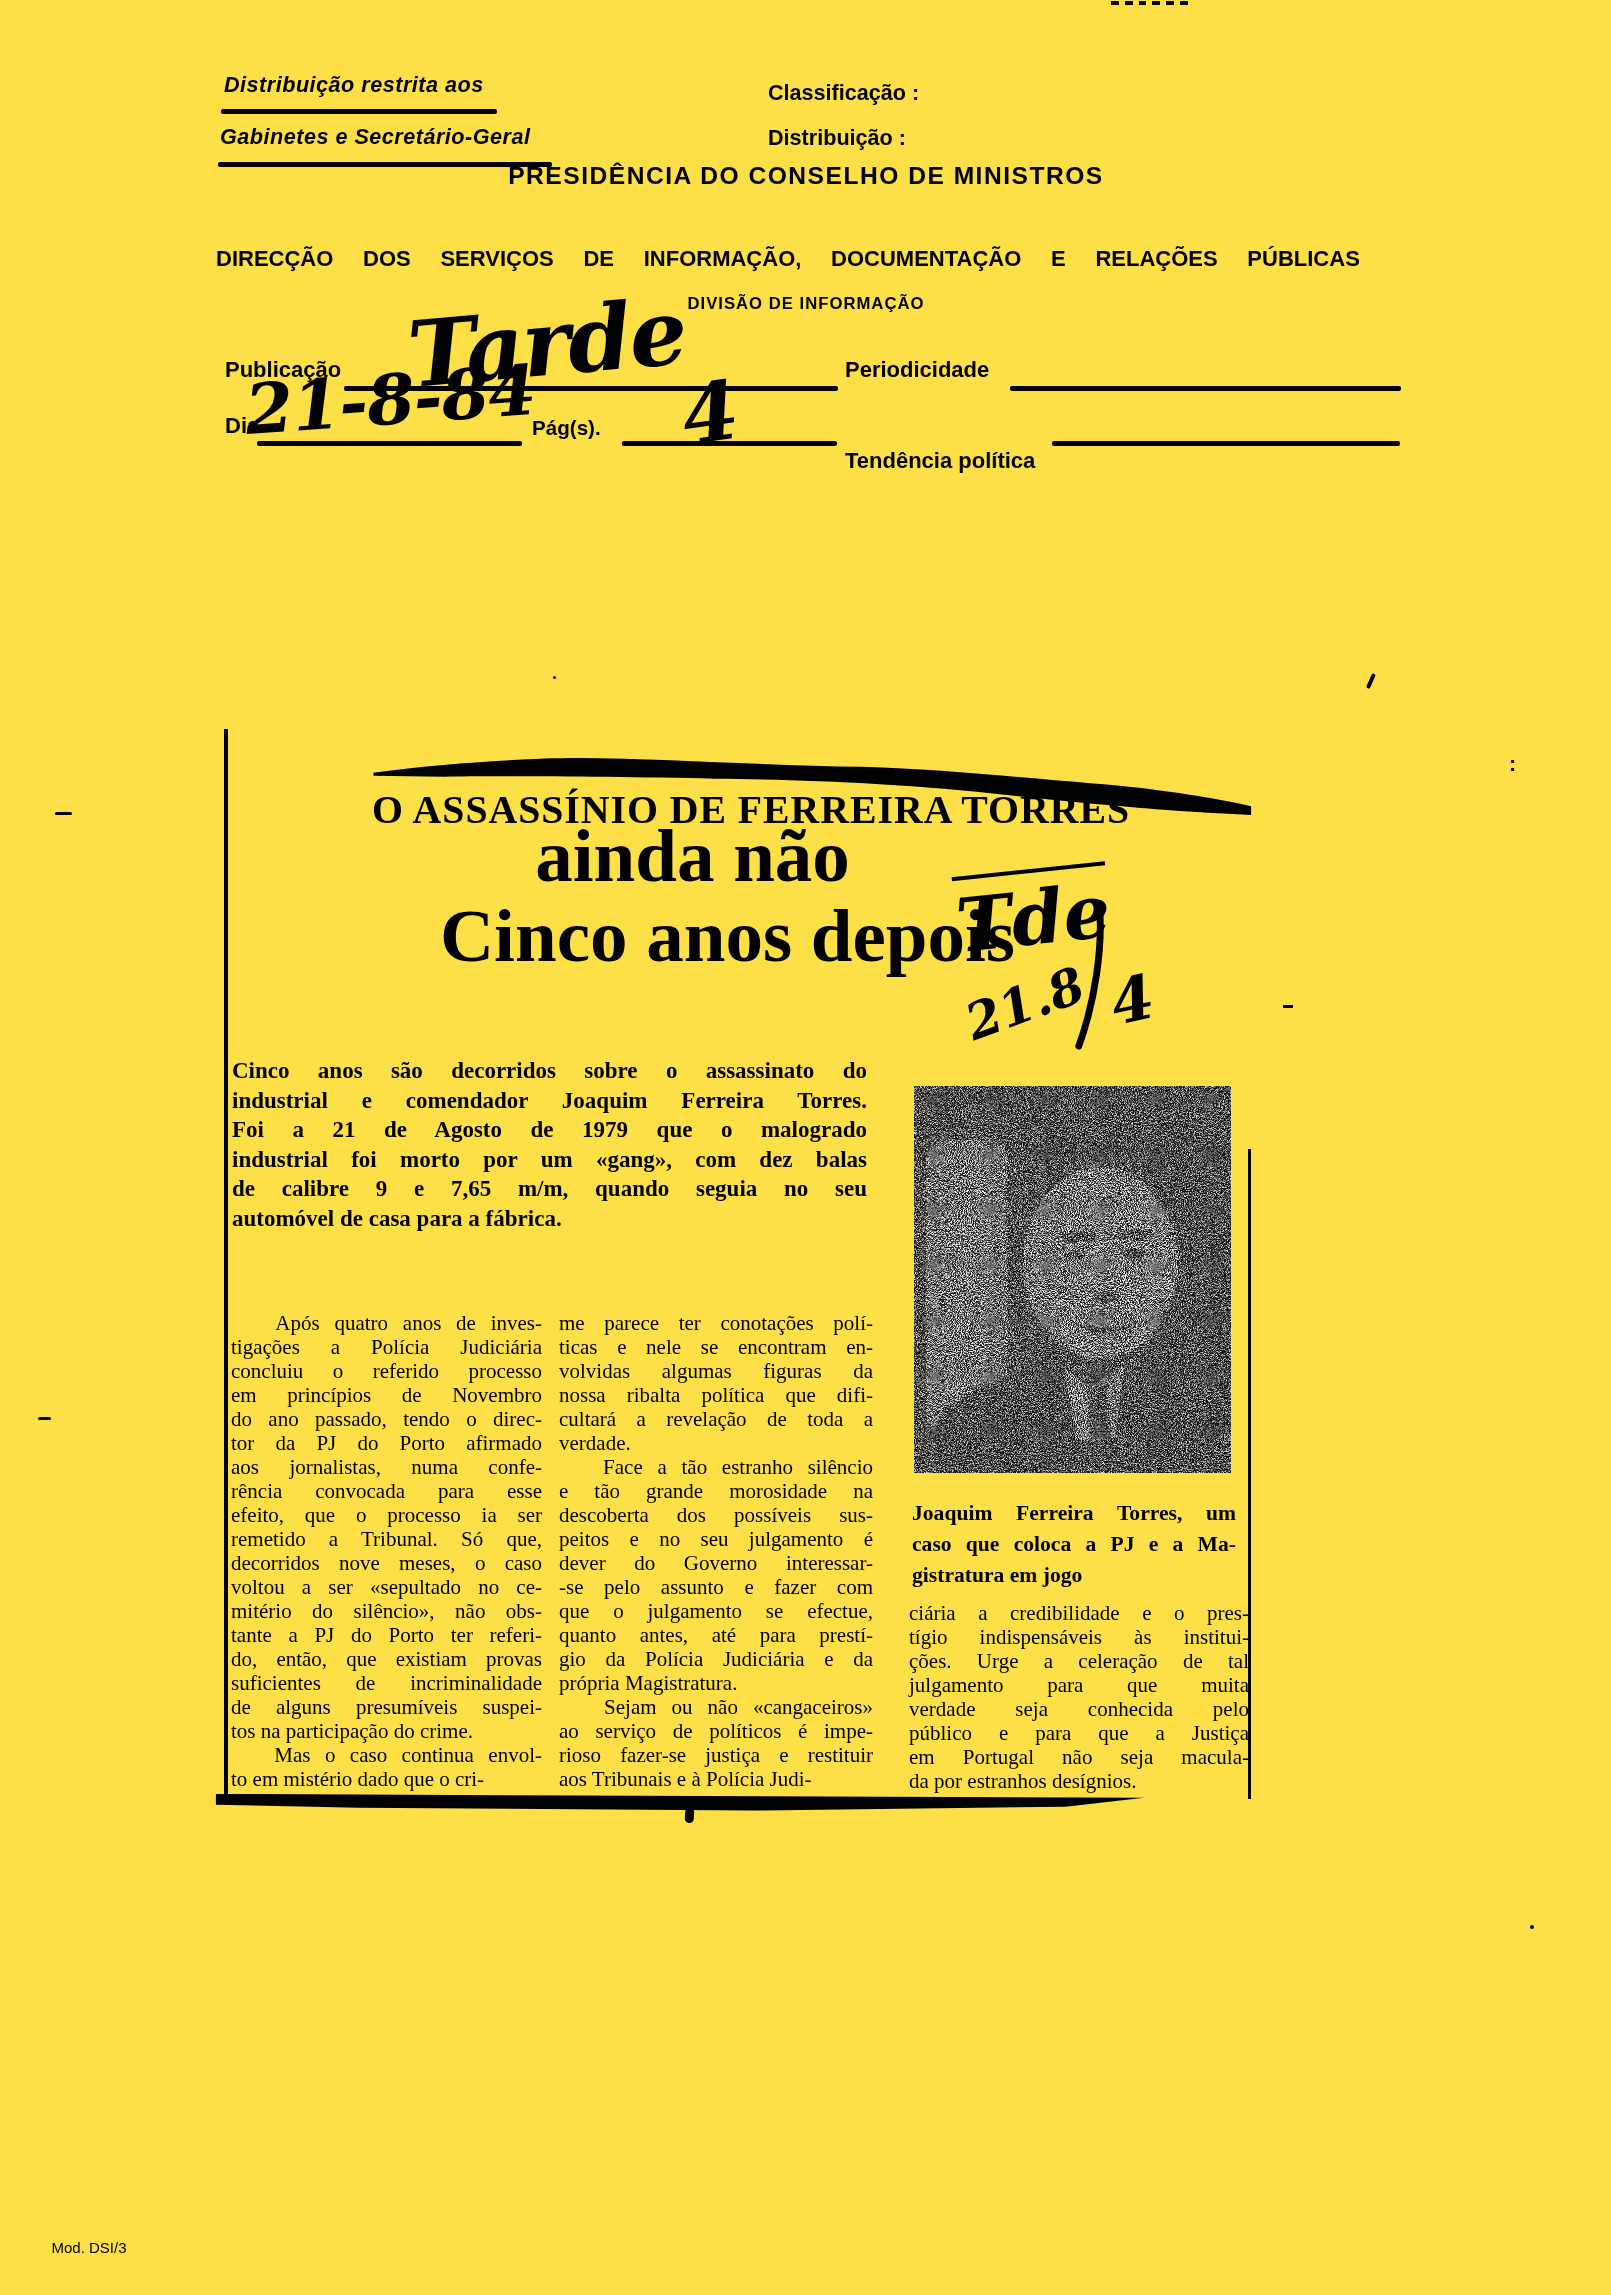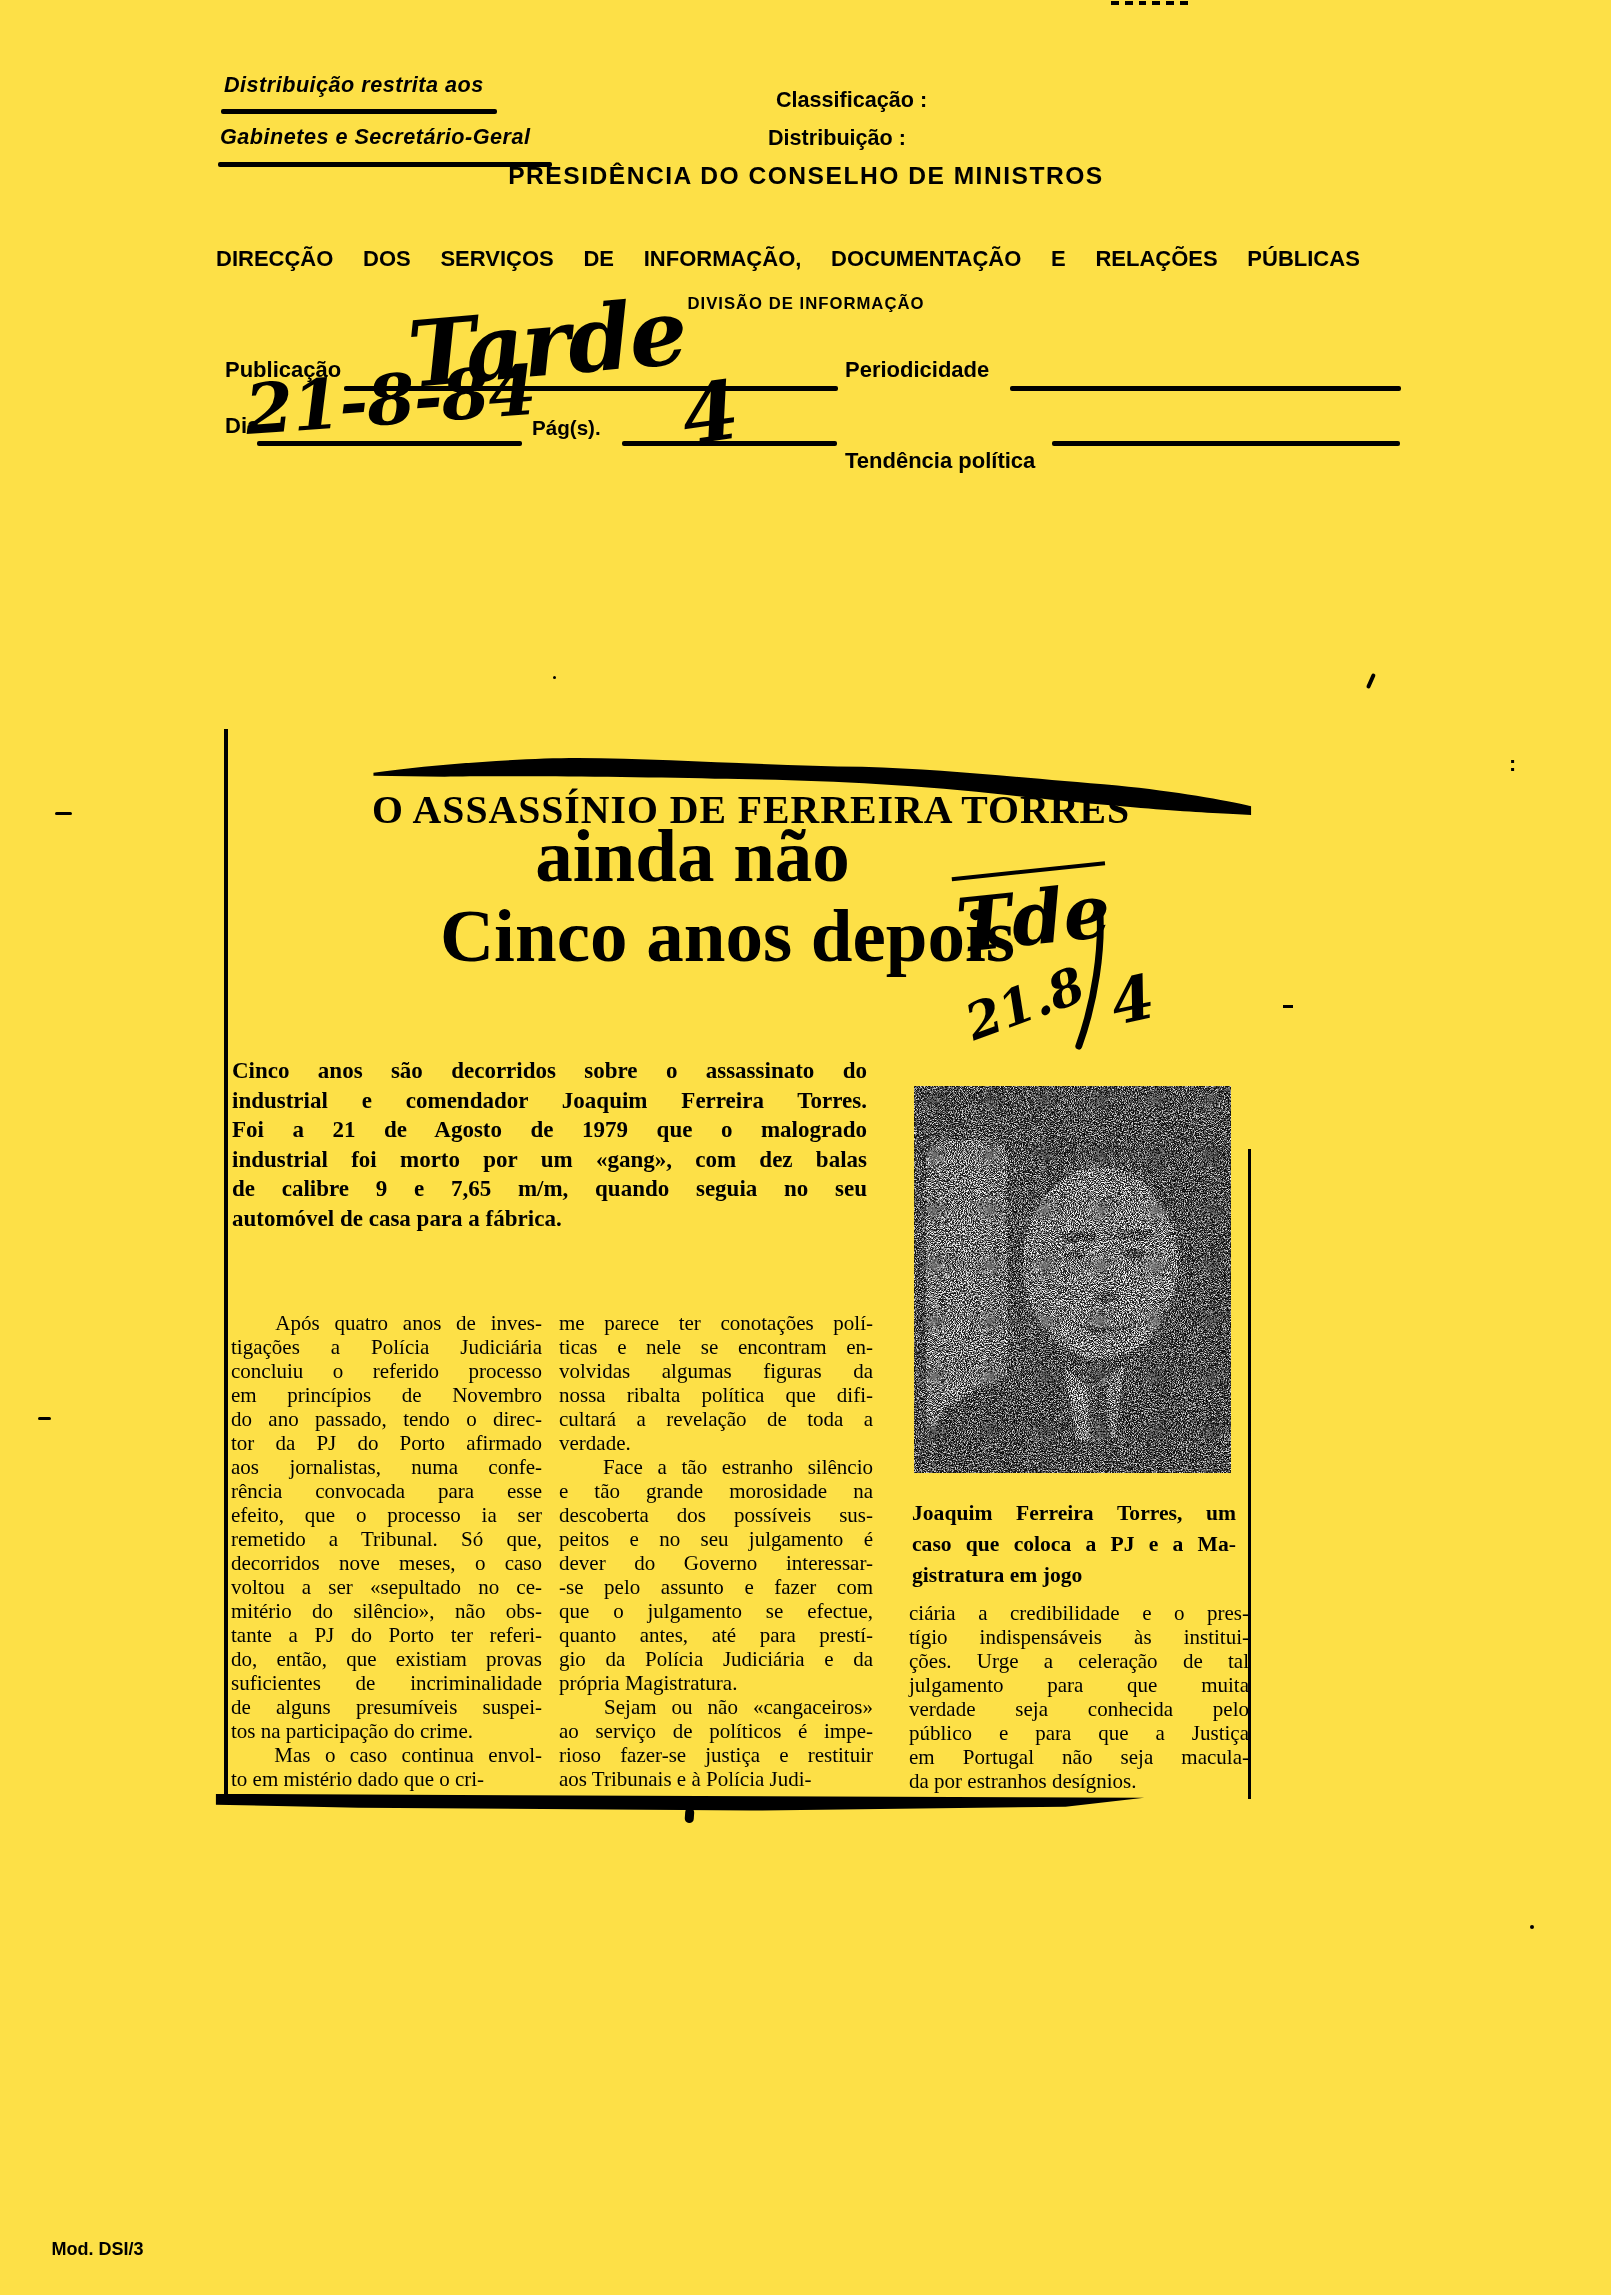--- a/index.html
+++ b/index.html
@@ -30,21 +30,21 @@
 
 <div id="page">
 
   <div class="abs dashedline" style="left:1111px;top:1px;width:78px;height:3.9px;"></div>
 
   <div class="abs restricted" style="left:224px;top:72px;">Distribuição restrita aos</div>
   <div class="abs rule" style="left:221px;top:109px;width:276px;"></div>
   <div class="abs restricted" style="left:220px;top:124px;">Gabinetes e Secretário-Geral</div>
   <div class="abs rule" style="left:218px;top:162px;width:334px;"></div>
 
-  <div class="abs formlabel" style="left:768px;top:87px;font-size:21.6px;margin-left:8px;">Classificação :</div>
+  <div class="abs formlabel" style="left:768px;top:80px;font-size:21.6px;">Classificação :</div>
   <div class="abs formlabel" style="left:768px;top:125px;font-size:21.6px;">Distribuição :</div>
 
   <div class="abs" style="left:0;top:162px;width:1612px;text-align:center;font-size:24.6px;font-weight:bold;letter-spacing:1.5px;">PRESIDÊNCIA DO CONSELHO DE MINISTROS</div>
   <div class="abs" style="left:216px;top:246px;width:1179px;font-size:22px;font-weight:bold;word-spacing:23.6px;white-space:nowrap;">DIRECÇÃO DOS SERVIÇOS DE INFORMAÇÃO, DOCUMENTAÇÃO E RELAÇÕES PÚBLICAS</div>
   <div class="abs" style="left:0;top:294px;width:1612px;text-align:center;font-size:16.7px;font-weight:bold;letter-spacing:1px;">DIVISÃO DE INFORMAÇÃO</div>
 
   <div class="abs formlabel" style="left:225px;top:357px;">Publicação</div>
   <div class="abs rule" style="left:344px;top:386px;width:494px;"></div>
   <div class="abs hand" style="left:408px;top:290px;font-size:91px;font-weight:bold;transform:rotate(-5deg);letter-spacing:-2px;">Tarde</div>
   <div class="abs formlabel" style="left:845px;top:357px;">Periodicidade</div>
@@ -188,16 +188,16 @@
       <div class="tline">público e para que a Justiça</div>
       <div class="tline">em Portugal não seja macula-</div>
       <div class="tline pend">da por estranhos desígnios.</div>
     </div>
 
   <svg class="abs" style="left:211px;top:1788px;" width="943" height="29.5" viewBox="0 0 1920 60">
     <path fill="#000" d="M10,12 L1900,20 L1740,38 L1100,46 L300,40 L10,34 Z"></path>
   </svg>
   <div class="abs bar" style="left:685px;top:1808px;width:8.8px;height:14.7px;border-radius:4.4px;transform:rotate(4deg);"></div>
 
-  <div class="abs" style="left:27.5px;top:2239px;font-size:18px;font-weight:bold;padding-left:24px;">Mod. DSI/3</div>
+  <div class="abs" style="left:27.5px;top:2239px;font-size:15px;font-weight:normal;padding-left:24px;">Mod. DSI/3</div>
 
 </div>
 
 
 </body></html>

